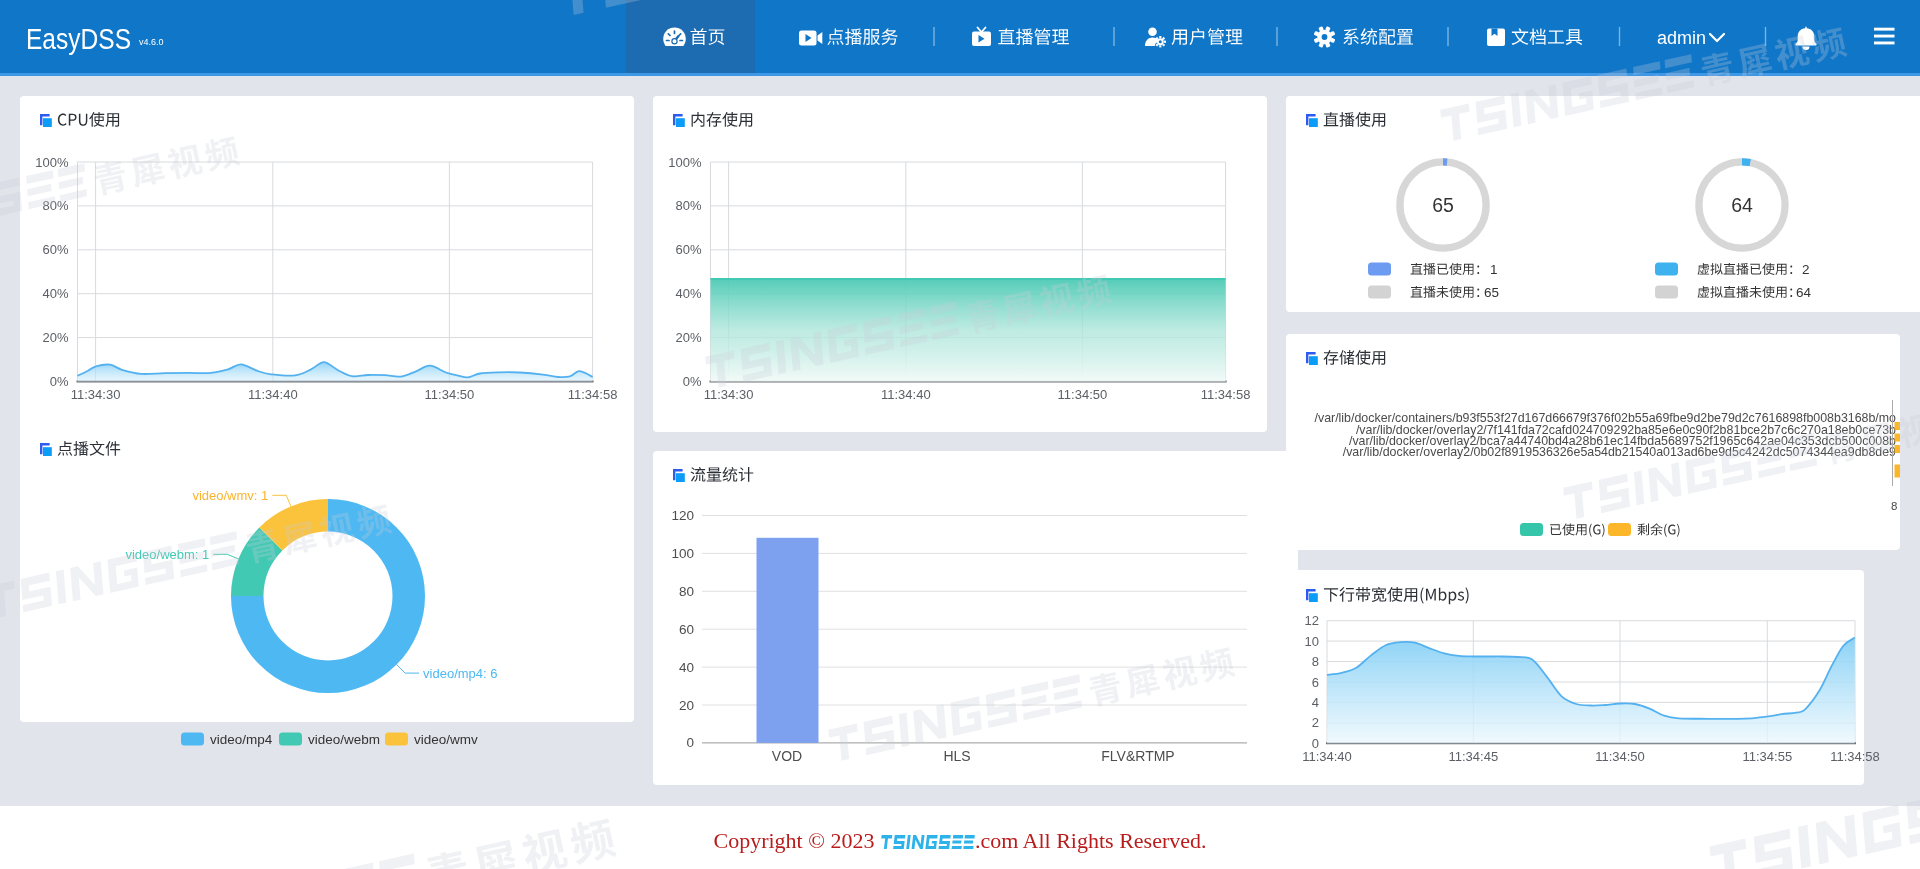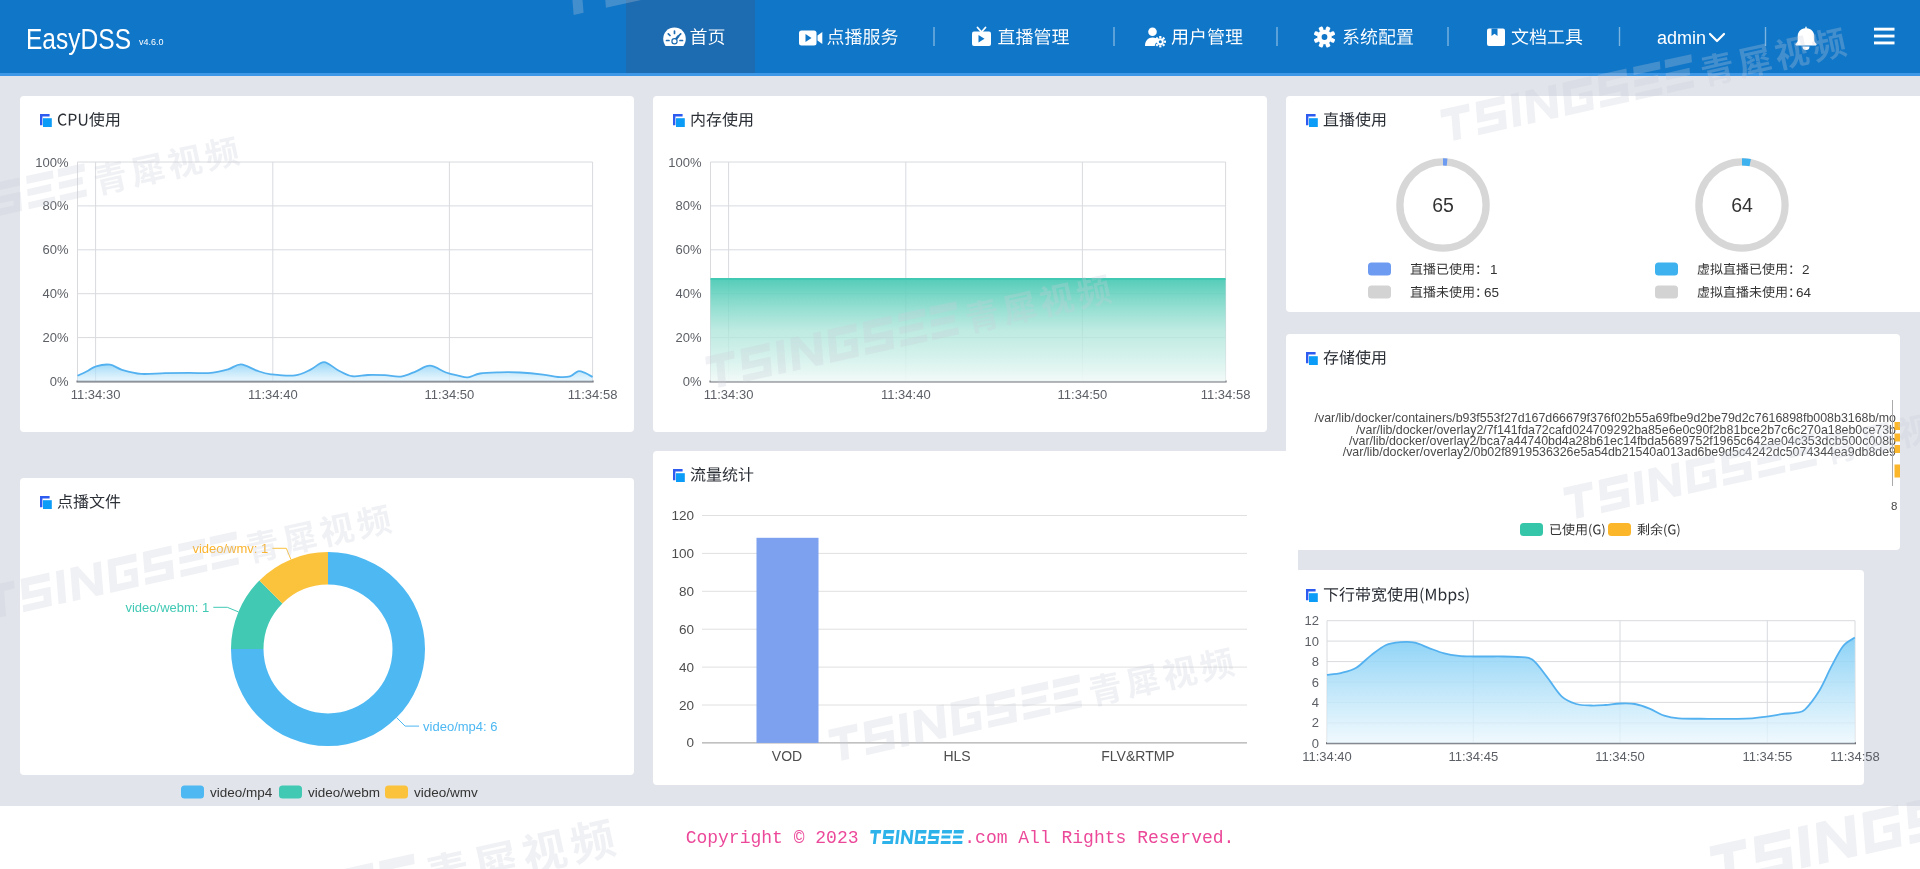--- a/index.html
+++ b/index.html
@@ -189,21 +189,21 @@
       <rect x="608.5" y="88.0" width="7" height="8" fill="#fbb62a"></rect>
       <rect x="608.5" y="99.5" width="7" height="8" fill="#fbb62a"></rect>
       <rect x="608.5" y="111.0" width="7" height="8" fill="#fbb62a"></rect>
       <rect x="608.5" y="130.5" width="7" height="13" fill="#fbb62a"></rect>
       <text x="605" y="176" font-family="&quot;Liberation Sans&quot;,sans-serif" font-size="11.5" fill="#4a4a4a">8</text>
       <rect x="234" y="189" width="23" height="13" rx="3.5" fill="#35c5a8"></rect>
       <path transform="translate(263,200.3)" d="M1.2 -10.1V-9.1H9.7V-5.7H2.9V-7.9H1.9V-1.3C1.9 0.3 2.6 0.7 4.7 0.7C5.2 0.7 9.0 0.7 9.6 0.7C11.7 0.7 12.1 -0.0 12.4 -2.4C12.1 -2.5 11.6 -2.7 11.4 -2.8C11.2 -0.7 11.0 -0.3 9.6 -0.3C8.7 -0.3 5.3 -0.3 4.6 -0.3C3.2 -0.3 2.9 -0.5 2.9 -1.3V-4.8H9.7V-4.1H10.7V-10.1Z M20.8 -10.9V-9.5H17.2V-8.6H20.8V-7.3H17.6V-3.7H20.7C20.6 -3.0 20.4 -2.3 20.0 -1.7C19.3 -2.2 18.8 -2.8 18.4 -3.4L17.6 -3.2C18.0 -2.3 18.7 -1.6 19.4 -1.1C18.8 -0.5 18.0 -0.1 16.7 0.3C16.9 0.5 17.2 0.9 17.3 1.1C18.6 0.7 19.6 0.1 20.2 -0.5C21.6 0.3 23.2 0.8 25.1 1.1C25.2 0.8 25.4 0.4 25.6 0.2C23.8 -0.0 22.1 -0.5 20.8 -1.2C21.3 -2.0 21.6 -2.8 21.7 -3.7H25.1V-7.3H21.7V-8.6H25.5V-9.5H21.7V-10.9ZM18.5 -6.5H20.8V-5.1L20.8 -4.5H18.5ZM21.7 -6.5H24.1V-4.5H21.7L21.7 -5.1ZM16.6 -10.9C15.8 -9.0 14.6 -7.0 13.3 -5.8C13.4 -5.6 13.7 -5.1 13.8 -4.8C14.3 -5.3 14.8 -5.9 15.2 -6.5V1.1H16.2V-8.0C16.7 -8.8 17.2 -9.7 17.5 -10.7Z M28.0 -10.0V-5.3C28.0 -3.5 27.9 -1.2 26.4 0.5C26.6 0.6 27.0 0.9 27.2 1.1C28.2 0.0 28.6 -1.5 28.8 -3.0H32.1V0.9H33.1V-3.0H36.6V-0.3C36.6 -0.1 36.5 0.0 36.2 0.0C36.0 0.1 35.1 0.1 34.2 0.0C34.3 0.3 34.5 0.7 34.5 1.0C35.7 1.0 36.5 1.0 36.9 0.8C37.4 0.7 37.5 0.4 37.5 -0.3V-10.0ZM29.0 -9.1H32.1V-7.0H29.0ZM36.6 -9.1V-7.0H33.1V-9.1ZM29.0 -6.1H32.1V-3.9H28.9C28.9 -4.4 29.0 -4.8 29.0 -5.3ZM36.6 -6.1V-3.9H33.1V-6.1Z M42.1 2.5 42.8 2.2C41.7 0.4 41.2 -1.8 41.2 -4.0C41.2 -6.2 41.7 -8.4 42.8 -10.3L42.1 -10.6C40.9 -8.7 40.2 -6.6 40.2 -4.0C40.2 -1.5 40.9 0.6 42.1 2.5Z M48.5 0.2C49.7 0.2 50.8 -0.3 51.4 -0.9V-4.9H48.3V-3.9H50.3V-1.4C49.9 -1.1 49.2 -0.9 48.6 -0.9C46.5 -0.9 45.4 -2.4 45.4 -4.8C45.4 -7.2 46.6 -8.6 48.6 -8.6C49.5 -8.6 50.1 -8.2 50.6 -7.7L51.3 -8.5C50.7 -9.1 49.8 -9.7 48.5 -9.7C46.0 -9.7 44.1 -7.8 44.1 -4.8C44.1 -1.7 45.9 0.2 48.5 0.2Z M53.6 2.5C54.8 0.6 55.5 -1.5 55.5 -4.0C55.5 -6.6 54.8 -8.7 53.6 -10.6L52.9 -10.3C54.0 -8.4 54.6 -6.2 54.6 -4.0C54.6 -1.8 54.0 0.4 52.9 2.2Z" fill="#333"></path>
       <rect x="322" y="189" width="23" height="13" rx="3.5" fill="#fbb62a"></rect>
       <path transform="translate(351,200.3)" d="M9.0 -9.4V-2.1H9.8V-9.4ZM11.0 -10.8V-0.2C11.0 0.0 10.9 0.1 10.7 0.1C10.5 0.1 9.8 0.1 9.1 0.1C9.2 0.4 9.3 0.8 9.4 1.0C10.4 1.0 11.0 1.0 11.4 0.8C11.8 0.7 12.0 0.4 12.0 -0.2V-10.8ZM0.7 -4.1 0.9 -3.4 2.5 -3.9V-3.0H3.3V-7.2H2.5V-6.2H0.9V-5.5H2.5V-4.5C1.8 -4.4 1.2 -4.3 0.7 -4.1ZM7.1 -10.9C5.7 -10.4 3.2 -10.2 1.1 -10.0C1.2 -9.8 1.3 -9.5 1.3 -9.3C2.2 -9.3 3.1 -9.4 4.1 -9.5V-8.4H0.7V-7.5H4.1V-3.6C3.2 -2.3 1.8 -0.8 0.5 -0.1C0.8 0.0 1.1 0.4 1.2 0.6C2.2 -0.0 3.2 -1.1 4.1 -2.3V1.0H5.0V-2.4C5.9 -1.7 7.1 -0.7 7.6 -0.3L8.1 -1.1C7.6 -1.5 5.8 -2.8 5.0 -3.3V-7.5H8.4V-8.4H5.0V-9.6C6.0 -9.7 7.0 -9.9 7.8 -10.2ZM5.7 -7.2V-4.1C5.7 -3.3 5.9 -3.1 6.6 -3.1C6.8 -3.1 7.4 -3.1 7.5 -3.1C8.1 -3.1 8.3 -3.4 8.4 -4.4C8.2 -4.5 7.9 -4.6 7.7 -4.7C7.7 -3.9 7.6 -3.8 7.4 -3.8C7.3 -3.8 6.8 -3.8 6.7 -3.8C6.5 -3.8 6.5 -3.8 6.5 -4.1V-5.1C7.0 -5.3 7.7 -5.7 8.2 -6.0L7.6 -6.5C7.3 -6.3 6.9 -6.0 6.5 -5.8V-7.2Z M21.4 -2.2C22.4 -1.4 23.6 -0.2 24.2 0.5L25.0 -0.1C24.4 -0.8 23.2 -1.9 22.2 -2.7ZM16.5 -2.7C15.8 -1.7 14.8 -0.7 13.7 -0.1C14.0 0.1 14.3 0.4 14.5 0.6C15.5 -0.2 16.7 -1.3 17.5 -2.3ZM19.5 -11.0C18.1 -9.2 15.6 -7.5 13.3 -6.5C13.6 -6.3 13.8 -5.9 14.0 -5.7C14.7 -6.0 15.4 -6.4 16.1 -6.9V-6.0H19.0V-4.4H14.2V-3.5H19.0V-0.1C19.0 0.1 19.0 0.1 18.8 0.1C18.6 0.1 17.8 0.1 17.0 0.1C17.2 0.4 17.4 0.8 17.4 1.0C18.4 1.1 19.1 1.0 19.5 0.9C19.9 0.7 20.1 0.4 20.1 -0.1V-3.5H24.9V-4.4H20.1V-6.0H22.9V-6.9H16.2C17.4 -7.7 18.6 -8.7 19.5 -9.7C21.1 -7.9 22.9 -6.8 25.1 -5.8C25.2 -6.1 25.5 -6.5 25.7 -6.7C23.5 -7.5 21.6 -8.6 20.1 -10.3L20.3 -10.6Z M29.1 2.5 29.8 2.2C28.7 0.4 28.2 -1.8 28.2 -4.0C28.2 -6.2 28.7 -8.4 29.8 -10.3L29.1 -10.6C27.9 -8.7 27.2 -6.6 27.2 -4.0C27.2 -1.5 27.9 0.6 29.1 2.5Z M35.5 0.2C36.7 0.2 37.8 -0.3 38.4 -0.9V-4.9H35.3V-3.9H37.3V-1.4C36.9 -1.1 36.2 -0.9 35.6 -0.9C33.5 -0.9 32.4 -2.4 32.4 -4.8C32.4 -7.2 33.6 -8.6 35.6 -8.6C36.5 -8.6 37.1 -8.2 37.6 -7.7L38.3 -8.5C37.7 -9.1 36.8 -9.7 35.5 -9.7C33.0 -9.7 31.1 -7.8 31.1 -4.8C31.1 -1.7 32.9 0.2 35.5 0.2Z M40.6 2.5C41.8 0.6 42.5 -1.5 42.5 -4.0C42.5 -6.6 41.8 -8.7 40.6 -10.6L39.9 -10.3C41.0 -8.4 41.6 -6.2 41.6 -4.0C41.6 -1.8 41.0 0.4 39.9 2.2Z" fill="#333"></path>
     </svg></div>
-<div class="card" style="left:20px;top:478px;width:614px;height:297px"><svg width="614" height="334" viewBox="0 0 614 334">
+<div class="card" style="left:20px;top:425px;width:614px;height:297px"><svg width="614" height="334" viewBox="0 0 614 334">
       <g transform="translate(20,18)">
         <path d="M0,0 H9.6 V2.4 H2.4 V11.2 H0 Z" fill="#2d5bf0"></path>
         <rect x="3" y="4.2" width="8.8" height="8.8" fill="#0a9cf7"></rect>
       </g>
       <path transform="translate(37,29.5)" d="M3.8 -7.4H12.2V-4.6H3.8ZM5.4 -2.0C5.6 -1.0 5.8 0.3 5.8 1.1L7.0 1.0C7.0 0.2 6.8 -1.1 6.6 -2.1ZM8.8 -2.0C9.2 -1.0 9.7 0.3 9.9 1.1L11.0 0.8C10.8 0.0 10.3 -1.3 9.8 -2.3ZM12.0 -2.2C12.8 -1.2 13.7 0.3 14.1 1.2L15.2 0.7C14.8 -0.2 13.9 -1.6 13.1 -2.6ZM2.8 -2.5C2.3 -1.3 1.5 0.0 0.7 0.7L1.8 1.3C2.6 0.4 3.5 -0.9 4.0 -2.2ZM2.7 -8.6V-3.5H13.4V-8.6H8.5V-10.6H14.6V-11.7H8.5V-13.4H7.3V-8.6Z M28.9 -11.7C28.7 -11.0 28.2 -10.0 27.8 -9.3H26.8V-11.9C28.2 -12.0 29.5 -12.2 30.5 -12.4L29.8 -13.3C27.9 -12.9 24.5 -12.6 21.7 -12.4C21.9 -12.2 22.0 -11.8 22.0 -11.5C23.2 -11.6 24.5 -11.7 25.7 -11.8V-9.3H21.6V-8.3H24.8C23.8 -7.0 22.3 -5.9 20.8 -5.3C21.1 -5.1 21.4 -4.7 21.6 -4.4C21.9 -4.6 22.2 -4.7 22.5 -4.9V1.3H23.6V0.6H29.2V1.2H30.3V-4.9L30.8 -4.6C31.0 -4.9 31.4 -5.3 31.6 -5.5C30.3 -6.0 28.8 -7.1 27.9 -8.3H31.2V-9.3H28.8C29.2 -9.9 29.6 -10.7 30.0 -11.4ZM22.8 -11.2C23.1 -10.6 23.5 -9.8 23.7 -9.3L24.7 -9.6C24.5 -10.1 24.1 -10.9 23.7 -11.5ZM25.7 -7.9V-5.3H26.8V-8.0C27.7 -6.8 29.0 -5.6 30.3 -4.9H22.5C23.7 -5.6 24.9 -6.7 25.7 -7.9ZM25.7 -4.0V-2.6H23.6V-4.0ZM26.8 -4.0H29.2V-2.6H26.8ZM25.7 -1.7V-0.4H23.6V-1.7ZM26.8 -1.7H29.2V-0.4H26.8ZM18.7 -13.4V-10.2H16.7V-9.1H18.7V-5.8L16.4 -5.0L16.7 -3.9L18.7 -4.6V-0.1C18.7 0.1 18.6 0.2 18.4 0.2C18.2 0.2 17.6 0.2 16.9 0.2C17.0 0.5 17.2 1.0 17.2 1.3C18.3 1.3 18.9 1.2 19.2 1.1C19.6 0.9 19.8 0.5 19.8 -0.1V-5.0L21.5 -5.7L21.3 -6.8L19.8 -6.2V-9.1H21.5V-10.2H19.8V-13.4Z M38.8 -13.2C39.2 -12.4 39.8 -11.3 40.0 -10.7L41.3 -11.1C41.1 -11.7 40.5 -12.8 40.0 -13.6ZM32.8 -10.6V-9.4H35.3C36.2 -7.0 37.5 -4.9 39.2 -3.2C37.4 -1.7 35.2 -0.6 32.6 0.1C32.8 0.4 33.2 1.0 33.3 1.2C36.0 0.4 38.2 -0.8 40.0 -2.3C41.8 -0.7 44.0 0.4 46.6 1.2C46.8 0.8 47.2 0.3 47.5 0.1C44.9 -0.6 42.7 -1.7 41.0 -3.2C42.6 -4.9 43.8 -6.9 44.7 -9.4H47.3V-10.6ZM40.1 -4.0C38.6 -5.6 37.4 -7.4 36.5 -9.4H43.4C42.6 -7.3 41.5 -5.5 40.1 -4.0Z M53.1 -5.5V-4.3H57.7V1.3H58.9V-4.3H63.2V-5.5H58.9V-9.0H62.5V-10.2H58.9V-13.2H57.7V-10.2H55.5C55.7 -10.9 55.9 -11.6 56.1 -12.4L54.9 -12.6C54.5 -10.5 53.9 -8.5 52.9 -7.2C53.2 -7.0 53.7 -6.7 54.0 -6.5C54.4 -7.2 54.8 -8.1 55.1 -9.0H57.7V-5.5ZM52.3 -13.4C51.4 -11.0 50.0 -8.6 48.5 -7.0C48.7 -6.7 49.1 -6.1 49.2 -5.8C49.7 -6.4 50.2 -7.0 50.7 -7.7V1.2H51.8V-9.6C52.4 -10.7 53.0 -11.9 53.4 -13.0Z" fill="#2b2f36"></path>
       <path d="M308,74 A97,97 0 1 1 211,171 L243.5,171 A64.5,64.5 0 1 0 308,106.5 Z" fill="#4db8f2"></path>
       <path d="M211,171 A97,97 0 0 1 239.4,102.4 L262.4,125.4 A64.5,64.5 0 0 0 243.5,171 Z" fill="#41c9b4"></path>
       <path d="M239.4,102.4 A97,97 0 0 1 308,74 L308,106.5 A64.5,64.5 0 0 0 262.4,125.4 Z" fill="#fbc23c"></path>
       <polyline points="270.9,81.4 266.3,70.3 252.3,70.3" fill="none" stroke="#fbc23c" stroke-width="1"></polyline>
       <text x="248.3" y="74.8" font-family="&quot;Liberation Sans&quot;,sans-serif" font-size="13" text-anchor="end" fill="#fbb32c">video/wmv: 1</text>
@@ -277,21 +277,21 @@
       <defs>
         <linearGradient id="bwg" x1="0" y1="0" x2="0" y2="1">
           <stop offset="0" stop-color="#7fcdf5" stop-opacity="0.9"></stop>
           <stop offset="1" stop-color="#eaf7fd" stop-opacity="0.75"></stop>
         </linearGradient>
       </defs>
       <path d="M41,104.8 C43.4,104.5 50.8,104 55.7,102.8 C60.5,101.6 65.4,100.6 70.3,97.7 C75.2,94.8 80.1,89.2 85,85.4 C89.9,81.7 94.8,77.4 99.6,75.2 C104.5,73 109.4,72.6 114.3,72.2 C119.2,71.7 124.1,71.6 129,72.7 C133.8,73.7 138.7,76.5 143.6,78.3 C148.5,80.1 153.4,82.1 158.3,83.4 C163.2,84.7 168.1,85.4 172.9,85.9 C177.8,86.5 182.7,86.4 187.6,86.5 C192.5,86.5 197.4,86.5 202.3,86.5 C207.1,86.5 212,86.4 216.9,86.5 C221.8,86.5 226.7,86.5 231.6,87 C236.5,87.5 241.4,86.2 246.2,89.5 C251.1,92.8 256,100.8 260.9,106.9 C265.8,113 270.7,121.8 275.6,126.3 C280.4,130.8 285.3,132.4 290.2,134 C295.1,135.5 300,135.3 304.9,135.5 C309.8,135.7 314.7,135.3 319.5,135 C324.4,134.6 329.3,133.6 334.2,133.5 C339.1,133.3 344,133.1 348.9,134 C353.7,134.8 358.6,136.6 363.5,138.6 C368.4,140.5 373.3,144.1 378.2,145.7 C383.1,147.3 385.5,147.8 392.8,148.3 C400.2,148.8 412.4,148.7 422.2,148.8 C431.9,148.9 444.2,148.9 451.5,148.8 C458.8,148.7 461.3,148.6 466.1,148.3 C471,147.9 475.9,147.4 480.8,146.7 C485.7,146.1 490.6,144.9 495.5,144.2 C500.3,143.5 506.2,143.4 510.1,142.6 C514,141.9 515,143.3 518.9,139.6 C522.8,135.8 529.2,127.3 533.6,120.2 C538,113 541.4,104 545.3,96.7 C549.2,89.4 553.1,81.1 557,76.2 C560.9,71.4 566.8,69 568.8,67.6 L568.8,173.3 L41,173.3 Z" fill="url(#bwg)"></path>
       <path d="M41,104.8 C43.4,104.5 50.8,104 55.7,102.8 C60.5,101.6 65.4,100.6 70.3,97.7 C75.2,94.8 80.1,89.2 85,85.4 C89.9,81.7 94.8,77.4 99.6,75.2 C104.5,73 109.4,72.6 114.3,72.2 C119.2,71.7 124.1,71.6 129,72.7 C133.8,73.7 138.7,76.5 143.6,78.3 C148.5,80.1 153.4,82.1 158.3,83.4 C163.2,84.7 168.1,85.4 172.9,85.9 C177.8,86.5 182.7,86.4 187.6,86.5 C192.5,86.5 197.4,86.5 202.3,86.5 C207.1,86.5 212,86.4 216.9,86.5 C221.8,86.5 226.7,86.5 231.6,87 C236.5,87.5 241.4,86.2 246.2,89.5 C251.1,92.8 256,100.8 260.9,106.9 C265.8,113 270.7,121.8 275.6,126.3 C280.4,130.8 285.3,132.4 290.2,134 C295.1,135.5 300,135.3 304.9,135.5 C309.8,135.7 314.7,135.3 319.5,135 C324.4,134.6 329.3,133.6 334.2,133.5 C339.1,133.3 344,133.1 348.9,134 C353.7,134.8 358.6,136.6 363.5,138.6 C368.4,140.5 373.3,144.1 378.2,145.7 C383.1,147.3 385.5,147.8 392.8,148.3 C400.2,148.8 412.4,148.7 422.2,148.8 C431.9,148.9 444.2,148.9 451.5,148.8 C458.8,148.7 461.3,148.6 466.1,148.3 C471,147.9 475.9,147.4 480.8,146.7 C485.7,146.1 490.6,144.9 495.5,144.2 C500.3,143.5 506.2,143.4 510.1,142.6 C514,141.9 515,143.3 518.9,139.6 C522.8,135.8 529.2,127.3 533.6,120.2 C538,113 541.4,104 545.3,96.7 C549.2,89.4 553.1,81.1 557,76.2 C560.9,71.4 566.8,69 568.8,67.6" fill="none" stroke="#54b1f0" stroke-width="1.8"></path>
     </svg></div>
 <div style="position:absolute;left:0;top:806px;width:1920px;height:63px;background:#fff">
-    <div style="position:absolute;left:0;top:22px;width:1920px;text-align:center;font-family:Liberation Mono, monospace;font-size:18px;color:#ec4899">Copyright © 2023 <svg width="95" height="14" viewBox="0 -33 268 33" preserveAspectRatio="none" style="vertical-align:-1px">
+    <div style="position:absolute;left:0;top:22px;width:1920px;text-align:center;font-family:Liberation Serif, serif;font-size:22px;color:#b91c1c">Copyright © 2023 <svg width="95" height="14" viewBox="0 -33 268 33" preserveAspectRatio="none" style="vertical-align:-1px">
         <path d="M0,-33 h30 v8 h-30 Z M11,-33 h8 v33 h-8 Z M37,-33 h30 v8 h-30 Z M37,-25 h8 v6 h-8 Z M37,-19 h30 v7 h-30 Z M59,-12 h8 v5 h-8 Z M37,-7 h30 v7 h-30 Z M74,-33 h8 v33 h-8 Z M89,-33 h8 v33 h-8 Z M113,-33 h8 v33 h-8 Z M97,-33 L113,-11 V0 L97,-22 Z M128,-33 h30 v8 h-30 Z M128,-33 h8 v33 h-8 Z M128,-7 h30 v7 h-30 Z M151,-19 h7 v19 h-7 Z M144,-19 h14 v6 h-14 Z M165,-33 h30 v8 h-30 Z M165,-25 h8 v6 h-8 Z M165,-19 h30 v7 h-30 Z M187,-12 h8 v5 h-8 Z M165,-7 h30 v7 h-30 Z M202,-33 h28 v8 h-28 Z M202,-20 h25 v7 h-25 Z M202,-7 h28 v7 h-28 Z M235,-33 h28 v8 h-28 Z M235,-20 h25 v7 h-25 Z M235,-7 h28 v7 h-28 Z" transform="skewX(-8)" fill="#2db3ea"></path>
       </svg>.com All Rights Reserved.</div>
   </div>
 <svg style="position:absolute;left:0;top:0;z-index:50;pointer-events:none" width="1920" height="869" viewBox="0 0 1920 869">
     <defs>
       <g id="wm">
         <path d="M0,-33 h30 v8 h-30 Z M11,-33 h8 v33 h-8 Z M37,-33 h30 v8 h-30 Z M37,-25 h8 v6 h-8 Z M37,-19 h30 v7 h-30 Z M59,-12 h8 v5 h-8 Z M37,-7 h30 v7 h-30 Z M74,-33 h8 v33 h-8 Z M89,-33 h8 v33 h-8 Z M113,-33 h8 v33 h-8 Z M97,-33 L113,-11 V0 L97,-22 Z M128,-33 h30 v8 h-30 Z M128,-33 h8 v33 h-8 Z M128,-7 h30 v7 h-30 Z M151,-19 h7 v19 h-7 Z M144,-19 h14 v6 h-14 Z M165,-33 h30 v8 h-30 Z M165,-25 h8 v6 h-8 Z M165,-19 h30 v7 h-30 Z M187,-12 h8 v5 h-8 Z M165,-7 h30 v7 h-30 Z M202,-33 h28 v8 h-28 Z M202,-20 h25 v7 h-25 Z M202,-7 h28 v7 h-28 Z M235,-33 h28 v8 h-28 Z M235,-20 h25 v7 h-25 Z M235,-7 h28 v7 h-28 Z" transform="scale(0.9776,1) skewX(-8)"></path>
         <path d="M23.8 -10.6V-9.1H10.3V-10.6ZM6.3 -13.5V3.1H10.3V-2.2H23.8V-0.9C23.8 -0.4 23.6 -0.3 23.0 -0.2C22.4 -0.2 20.2 -0.2 18.6 -0.3C19.0 0.6 19.6 2.0 19.8 3.0C22.6 3.0 24.6 2.9 26.0 2.4C27.4 1.9 27.9 1.1 27.9 -0.9V-13.5ZM10.3 -6.5H23.8V-4.9H10.3ZM14.8 -28.9V-27.2H3.9V-24.1H14.8V-22.6H5.3V-19.7H14.8V-18.1H1.9V-15.0H32.1V-18.1H19.0V-19.7H28.9V-22.6H19.0V-24.1H30.4V-27.2H19.0V-28.9Z" transform="translate(267,0)"></path>
         <path d="M18.4 -18.5V-11.8H22.3V-18.5ZM22.7 -13.3C25.3 -12.3 28.2 -11.0 29.9 -10.0L32.1 -12.3C30.3 -13.3 27.2 -14.6 24.4 -15.5ZM8.5 -24.1H26.9V-22.2H8.5ZM9.7 -17.7C10.9 -16.8 12.3 -15.6 13.1 -14.8L15.9 -16.5C15.3 -17.2 14.0 -18.2 12.9 -18.9H27.6C26.8 -18.0 25.5 -16.9 24.5 -16.2L27.3 -14.8C28.4 -15.5 29.7 -16.6 30.9 -17.7L28.4 -18.9H31.0V-27.4H4.4V-17.4C4.4 -12.1 4.1 -4.5 0.7 0.6C1.7 1.1 3.5 2.1 4.3 2.8C8.0 -2.8 8.5 -11.6 8.5 -17.4V-18.9H11.9ZM8.5 -13.4 9.6 -10.5 12.3 -11.4C11.4 -9.3 9.7 -7.2 7.8 -5.8C8.7 -5.4 10.3 -4.6 11.1 -4.1C11.7 -4.7 12.3 -5.3 12.9 -6.0H18.3V-4.1H8.0V-0.8H18.3V2.9H22.2V-0.8H32.4V-4.1H22.2V-6.0H30.6V-9.1H22.2V-11.4H18.3V-9.1H15.1C15.4 -9.6 15.6 -10.1 15.8 -10.6L12.4 -11.4L17.5 -13.1L17.1 -15.6C13.9 -14.8 10.7 -13.9 8.5 -13.4Z" transform="translate(305,0)"></path>
         <path d="M14.7 -27.4V-9.2H18.6V-23.8H27.5V-9.2H31.6V-27.4ZM21.1 -21.9V-16.5C21.1 -11.2 20.2 -4.4 11.5 0.1C12.3 0.7 13.6 2.2 14.1 3.1C18.3 0.9 20.9 -2.1 22.5 -5.3V-1.1C22.5 1.8 23.7 2.6 26.5 2.6H28.8C32.2 2.6 32.8 1.0 33.2 -4.3C32.2 -4.5 30.9 -5.1 30.0 -5.8C29.9 -1.4 29.7 -0.4 28.8 -0.4H27.2C26.6 -0.4 26.3 -0.6 26.3 -1.6V-9.4H24.1C24.8 -11.8 25.0 -14.2 25.0 -16.4V-21.9ZM4.4 -27.1C5.4 -25.9 6.4 -24.4 7.0 -23.2H1.8V-19.5H9.0C7.1 -15.6 4.1 -12.0 1.0 -10.0C1.4 -9.1 2.3 -6.9 2.6 -5.7C3.5 -6.5 4.5 -7.3 5.5 -8.3V3.0H9.4V-10.3C10.3 -9.0 11.2 -7.6 11.7 -6.6L14.2 -9.8C13.7 -10.5 11.5 -13.0 10.2 -14.4C11.7 -16.7 12.9 -19.3 13.8 -21.9L11.7 -23.3L10.9 -23.2H8.5L10.7 -24.5C10.1 -25.8 8.8 -27.5 7.6 -28.8Z" transform="translate(343,0)"></path>

